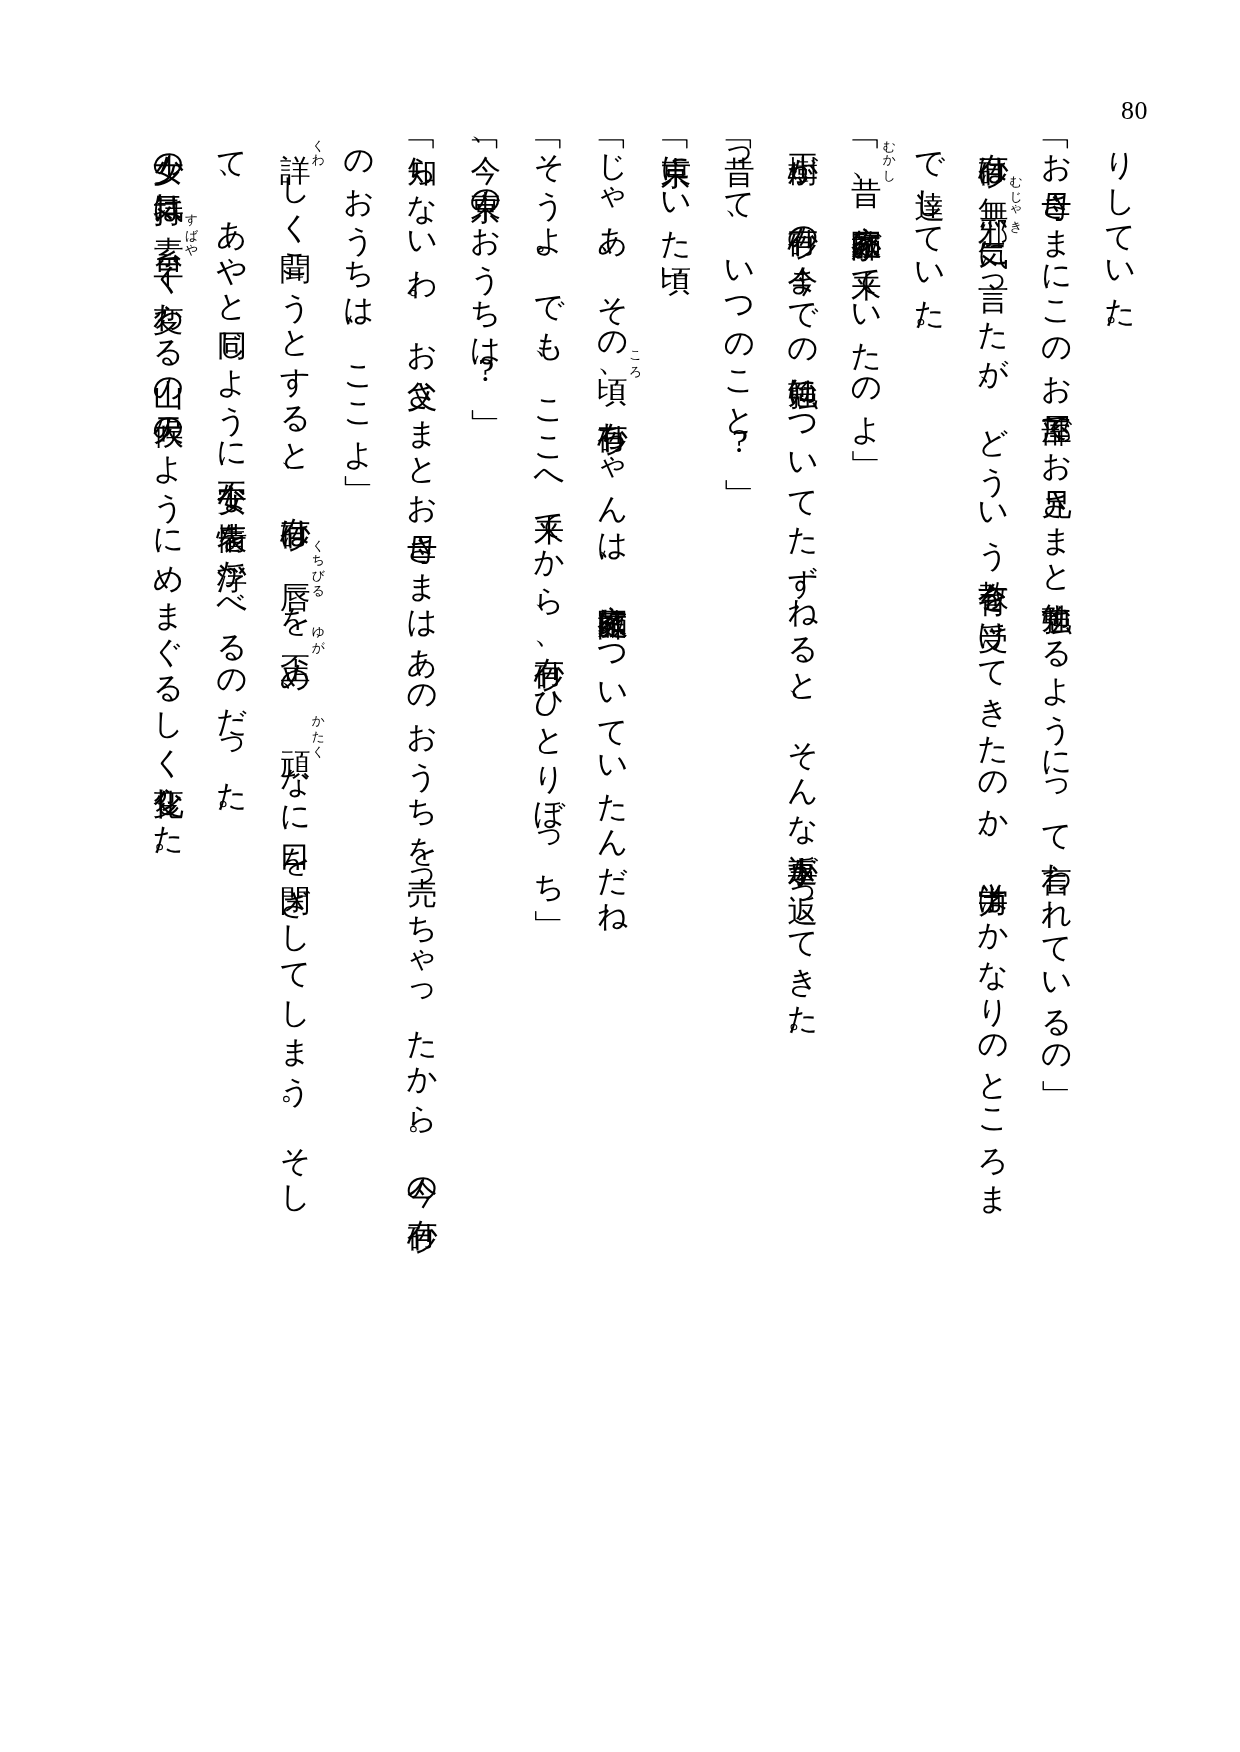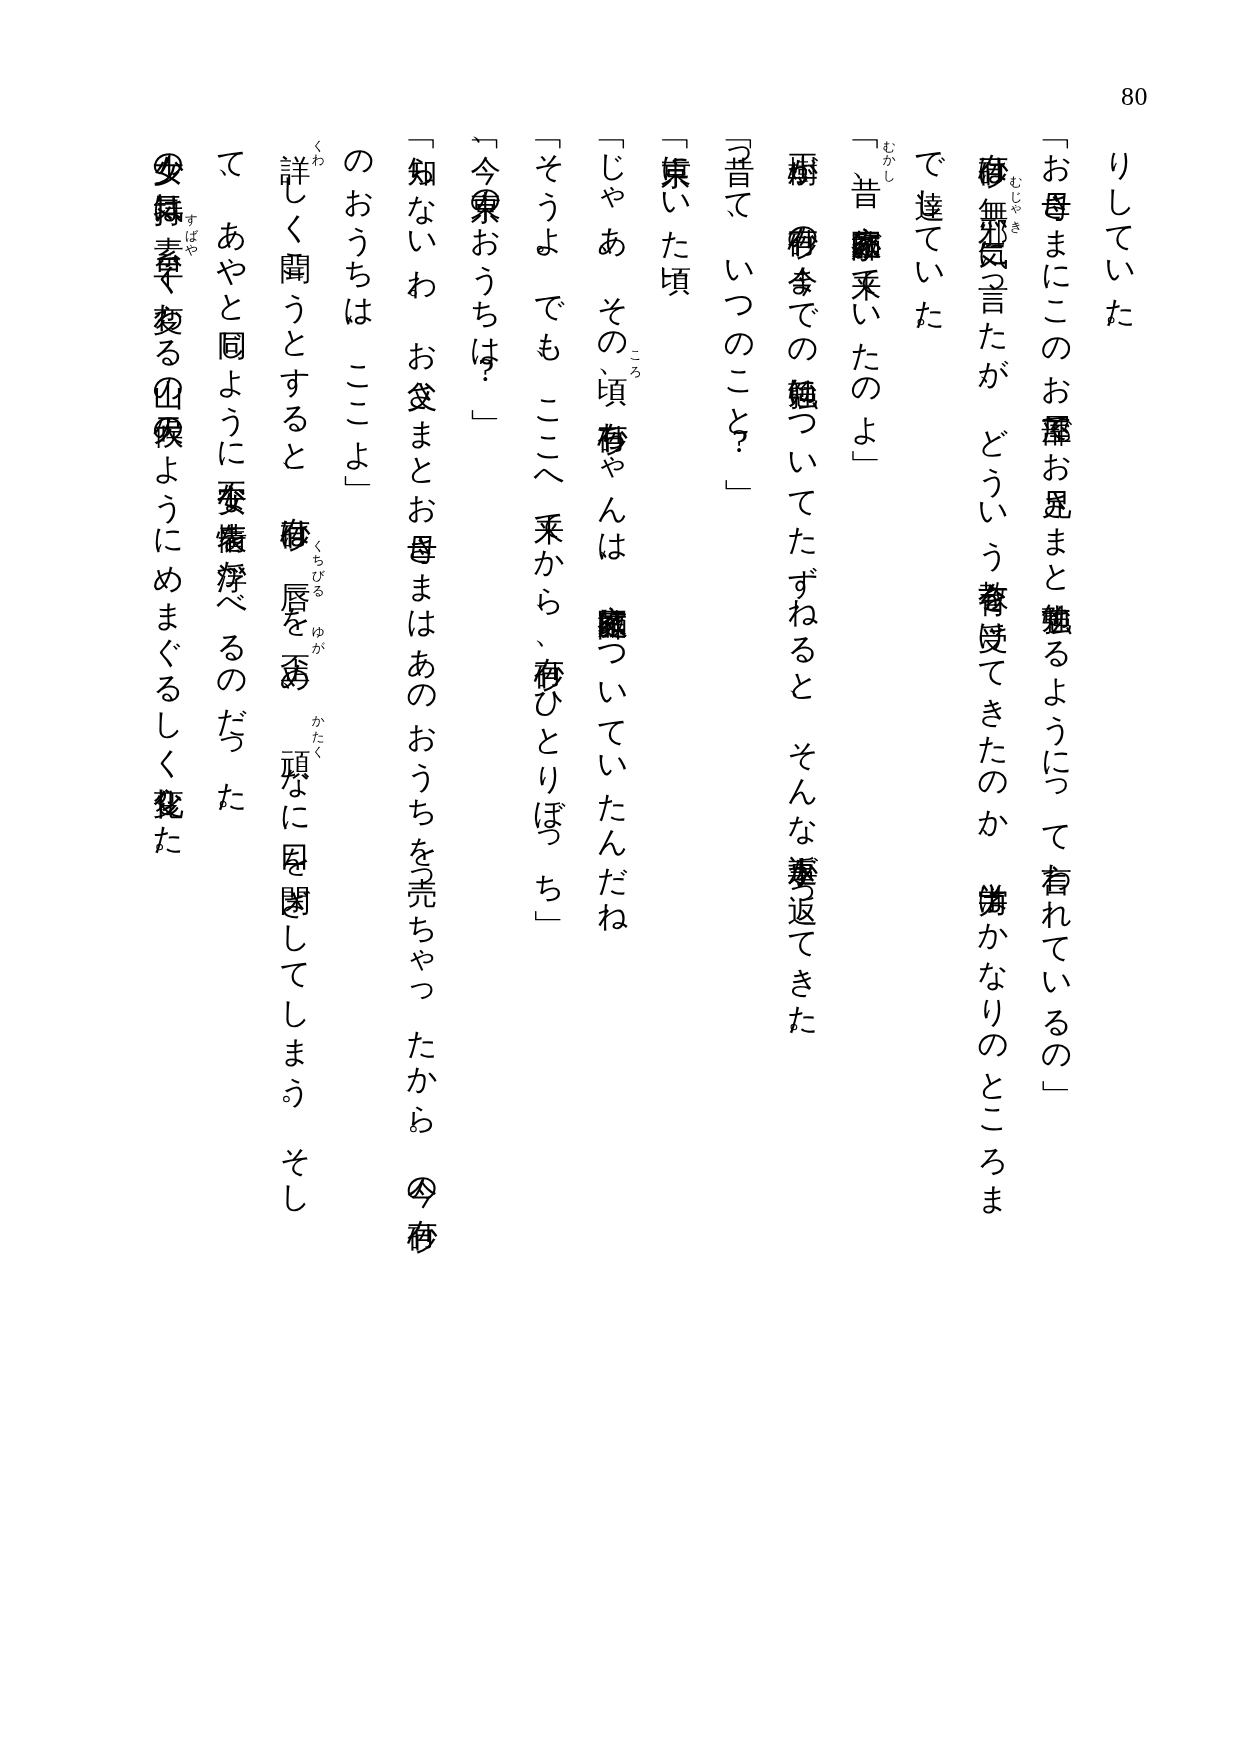--- a/index.html
+++ b/index.html
@@ -11,21 +11,21 @@
     position: relative;
     width: 1240px;
     height: 1752px;
     background: #ffffff;
     overflow: hidden;
     font-family: "Liberation Serif", "DejaVu Serif", serif;
     color: #000000;
   }
   .page-number {
     position: absolute;
-    top: 82px;
+    top: 96px;
     right: 92px;
     font-size: 26px;
     font-family: "Liberation Serif", "DejaVu Serif", serif;
     letter-spacing: 0.02em;
   }
   .body-text {
     position: absolute;
     top: 130px;
     right: 88px;
     height: 1070px;

